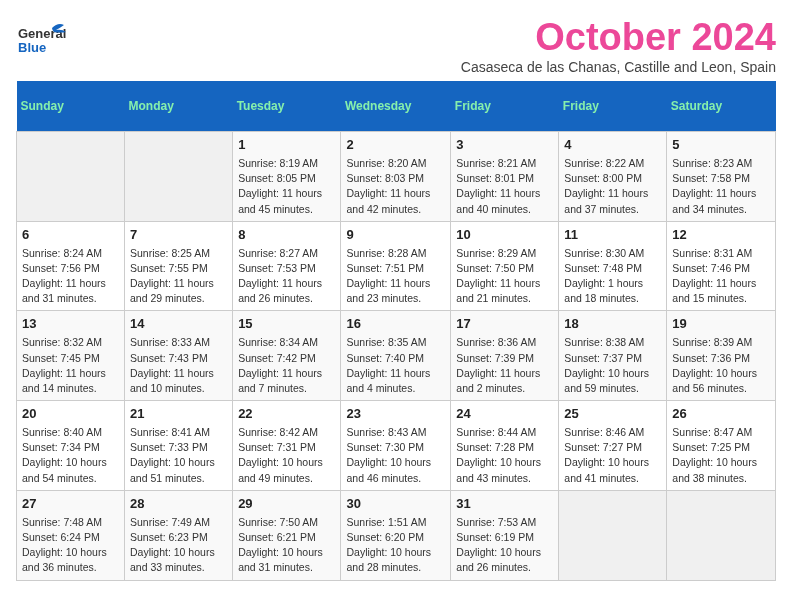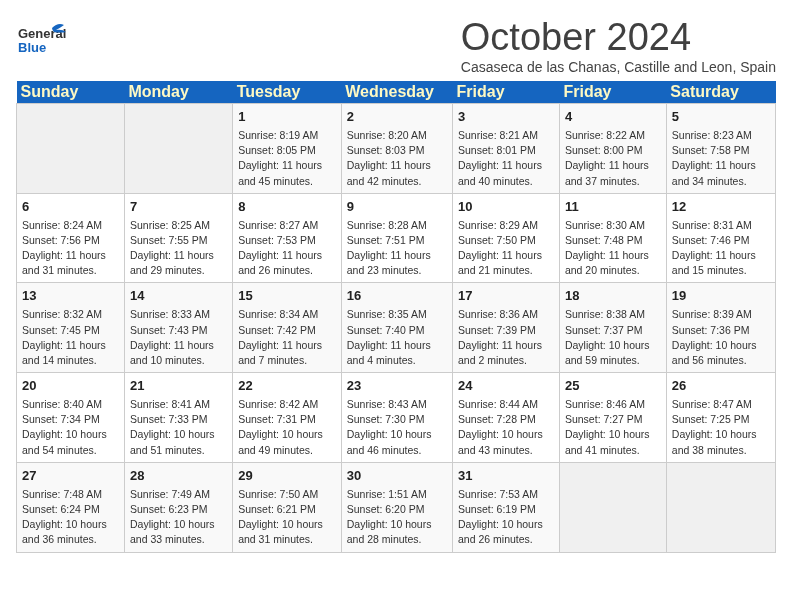--- a/index.html
+++ b/index.html
@@ -10,24 +10,24 @@
       min-height: 612px;
       padding: 16px;
     }
     table {
       width: 100%;
       border-collapse: collapse;
       font-size: 11px;
     }
     thead tr th {
       background-color: #1565C0;
-      color: #fef9c3;
-      padding: 2px 4px;
+      color: #86efac;
+      padding: 18px 4px;
       text-align: left;
-      font-size: 16px;
+      font-size: 12px;
       font-weight: bold;
     }
     tbody tr td {
       border: 1px solid #ccc;
       padding: 4px 5px;
       vertical-align: top;
       width: 113px;
       min-height: 70px;
       color: #333;
       font-size: 10.5px;
@@ -60,21 +60,21 @@
 
         <rect x="0" y="0" width="50" height="44" fill="white"></rect>
         <text x="2" y="18" font-size="13" font-weight="bold" fill="#333" font-family="Arial">General</text>
         <text x="2" y="32" font-size="13" font-weight="bold" fill="#1565C0" font-family="Arial">Blue</text>
 
         <path d="M36,8 Q42,2 48,5 Q44,8 40,10 Q46,9 50,12 Q44,13 38,12 Q36,10 36,8Z" fill="#1565C0"></path>
       </svg>
     </div>
   </div>
   <div>
-    <div style="font-size:38px; font-weight:normal; color:#404040; ">October 2024</div>
+    <div style="font-size:38px; font-weight:bold; color:#ec4899; text-align:right;">October 2024</div>
     <div style="font-size:14px; color:#444; text-align:right;">Casaseca de las Chanas, Castille and Leon, Spain</div>
   </div>
 </div>
 
 <table>
   <thead>
     <tr>
       <th>Sunday</th>
       <th>Monday</th>
       <th>Tuesday</th>
@@ -147,21 +147,21 @@
         <td>
           <span class="day-number">10</span>
           <div>Sunrise: 8:29 AM</div>
           <div>Sunset: 7:50 PM</div>
           <div>Daylight: 11 hours and 21 minutes.</div>
         </td>
         <td>
           <span class="day-number">11</span>
           <div>Sunrise: 8:30 AM</div>
           <div>Sunset: 7:48 PM</div>
-          <div>Daylight: 11 hours and 20 minutes.</div>
+          <div>Daylight: 1 hours and 18 minutes.</div>
         </td>
         <td>
           <span class="day-number">12</span>
           <div>Sunrise: 8:31 AM</div>
           <div>Sunset: 7:46 PM</div>
           <div>Daylight: 11 hours and 15 minutes.</div>
         </td>
       </tr>
       <tr style="background-color: #3b82f6;">
         <td>

